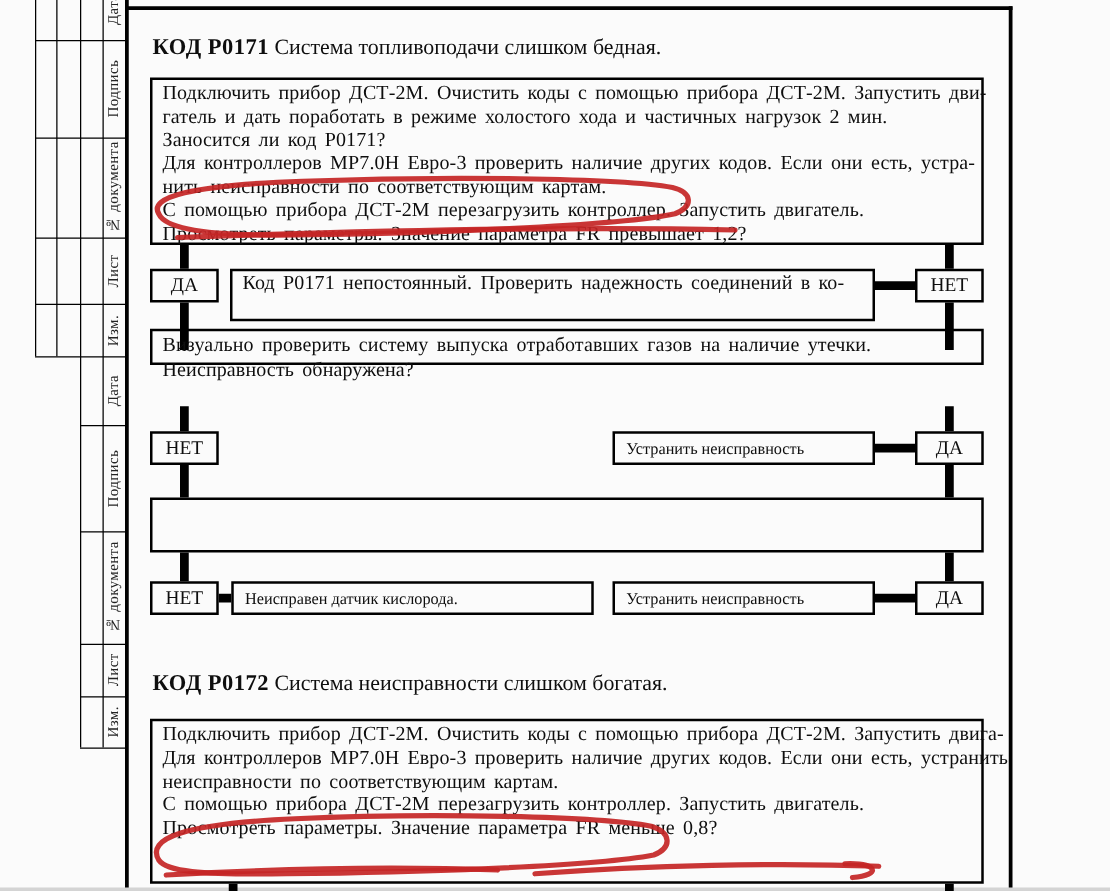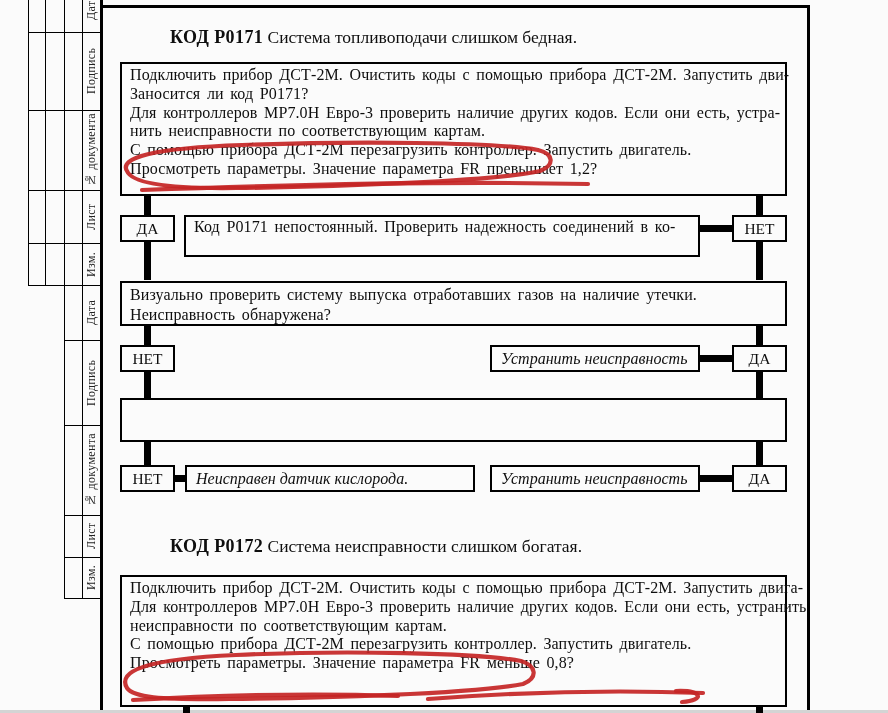--- a/index.html
+++ b/index.html
@@ -10,23 +10,23 @@
     color:#0e0e0e;
   }
   .abs{position:absolute;}
   .line{background:#000;}
   .frame{background:#000;}
   .dbox{border:2px solid #000;box-sizing:border-box;background:transparent;}
   .txt{font-size:16px;letter-spacing:.1px;word-spacing:2.5px;white-space:nowrap;}
   .ln{height:18.8px;line-height:18.8px;}
   .ln2{height:19.5px;line-height:19.5px;}
   .dec{display:flex;align-items:center;justify-content:center;font-size:15.5px;}
-  .lbl{display:flex;align-items:center;padding-left:9px;font-size:16px;white-space:nowrap;font-style:italic;}
+  .lbl{display:flex;align-items:center;padding-left:9px;font-size:13px;white-space:nowrap;}
   .title{font-size:17.5px;white-space:nowrap;}
-  .title b{font-size:18px;letter-spacing:.4px;margin-left:48px;}
+  .title b{font-size:18px;letter-spacing:.4px;}
   .mlabel{
     writing-mode:vertical-rl;transform:rotate(180deg);
     display:flex;align-items:center;justify-content:center;
     font-size:12px;color:#222;letter-spacing:.3px;
   }
   .conn{background:#000;}
   svg.redann{pointer-events:none;}
   svg.redann path{stroke:var(--red,#c42525);stroke-width:4.2;fill:none;stroke-linecap:round;opacity:.92;}
 </style>
 </head>
@@ -69,41 +69,42 @@
 <div class="abs frame" style="left:807px;top:5px;width:3px;height:708px;"></div>
 <div class="abs" style="left:0;top:710px;width:888px;height:3px;background:#d4d4d4;"></div>
 
 <div class="abs title" style="left:122px;top:27px;">
   <b>КОД Р0171</b>
   <span>Система топливоподачи слишком бедная.</span>
 </div>
 
 <div class="abs dbox txt" style="left:120px;top:62px;width:667px;height:134px;padding:2px 0 0 8px;">
   <div class="ln">Подключить прибор ДСТ-2М. Очистить коды с помощью прибора ДСТ-2М. Запустить дви-</div>
+  <div class="ln">гатель и дать поработать в режиме холостого хода и частичных нагрузок 2 мин.</div>
   <div class="ln">Заносится ли код Р0171?</div>
   <div class="ln">Для контроллеров МР7.0Н Евро-3 проверить наличие других кодов. Если они есть, устра-</div>
   <div class="ln">нить неисправности по соответствующим картам.</div>
   <div class="ln">С помощью прибора ДСТ-2М перезагрузить контроллер. Запустить двигатель.</div>
   <div class="ln">Просмотреть параметры. Значение параметра FR превышает 1,2?</div>
 </div>
 
 <div class="abs conn" style="left:144px;top:196px;width:7px;height:19px;"></div>
 <div class="abs conn" style="left:756px;top:196px;width:7px;height:19px;"></div>
 
 <div class="abs dbox dec" style="left:120px;top:215px;width:55px;height:27px;">ДА</div>
 <div class="abs dbox txt" style="left:184px;top:215px;width:516px;height:42px;padding:1px 0 0 8px;">
   <div class="ln">Код Р0171 непостоянный. Проверить надежность соединений в ко-</div>
 </div>
 <div class="abs conn" style="left:700px;top:225px;width:32px;height:7px;"></div>
 <div class="abs dbox dec" style="left:732px;top:215px;width:55px;height:27px;">НЕТ</div>
 
 <div class="abs conn" style="left:144px;top:242px;width:7px;height:38px;"></div>
 <div class="abs conn" style="left:756px;top:242px;width:7px;height:38px;"></div>
 
-<div class="abs dbox txt" style="left:120px;top:281px;width:667px;height:45px;padding:2px 0 0 8px;">
+<div class="abs dbox txt" style="left:120px;top:263px;width:667px;height:29px;padding:2px 0 0 8px;">
   <div class="ln2">Визуально проверить систему выпуска отработавших газов на наличие утечки.</div>
   <div class="ln2">Неисправность обнаружена?</div>
 </div>
 
 <div class="abs conn" style="left:144px;top:325px;width:7px;height:20px;"></div>
 <div class="abs conn" style="left:756px;top:325px;width:7px;height:20px;"></div>
 
 <div class="abs dbox dec" style="left:120px;top:345px;width:55px;height:27px;">НЕТ</div>
 <div class="abs dbox lbl" style="left:490px;top:345px;width:210px;height:27px;">Устранить неисправность</div>
 <div class="abs conn" style="left:700px;top:355px;width:32px;height:7px;"></div>

